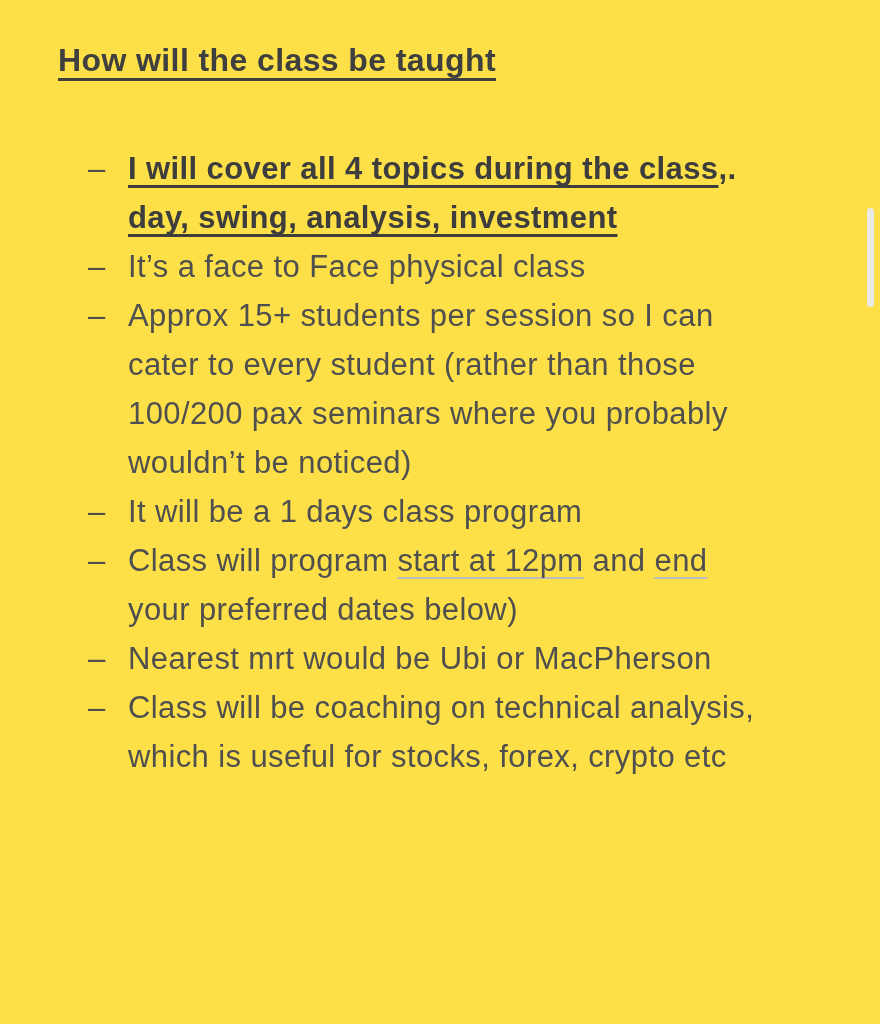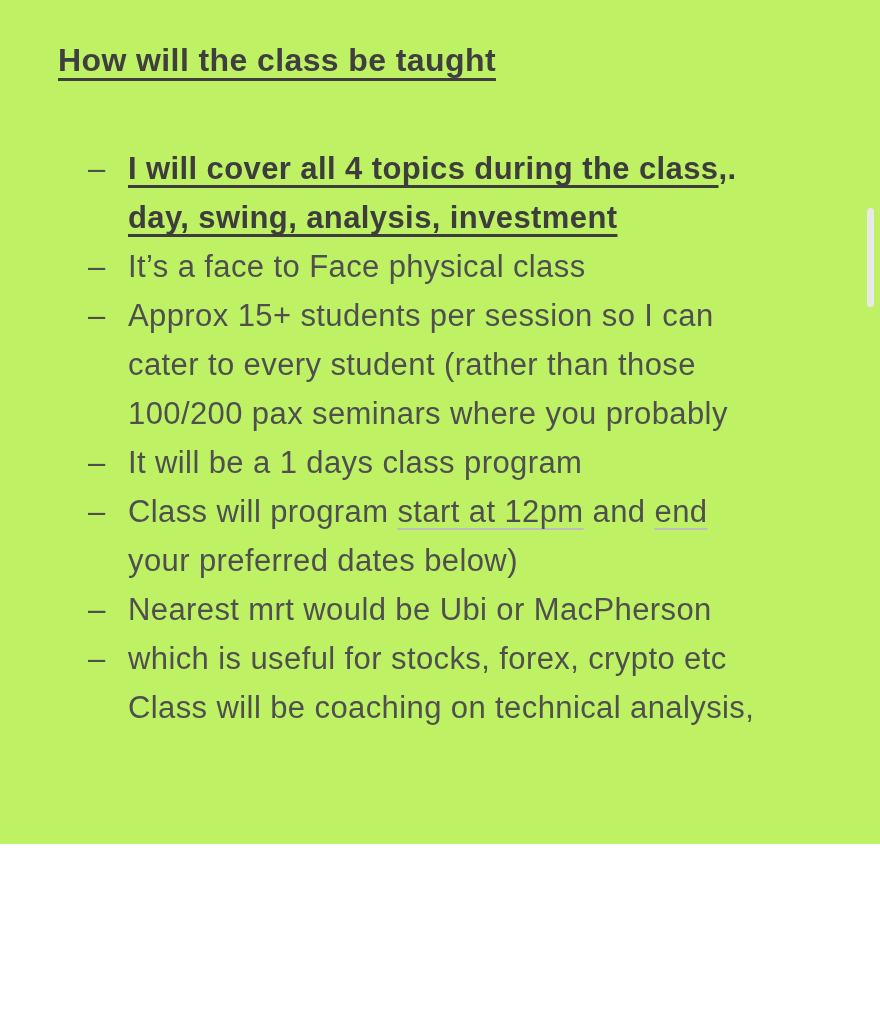--- a/index.html
+++ b/index.html
@@ -1,21 +1,21 @@
 <!DOCTYPE html>
 <html><head>
 <meta charset="utf-8">
 <style>
   * { margin: 0; padding: 0; box-sizing: border-box; }
   html, body { background: #ffffff; }
   .page {
     position: relative;
     width: 880px;
-    height: 844px;
-    background: #bef264;
+    height: 1024px;
+    background: #fde047;
     overflow: hidden;
     font-family: "Liberation Sans", sans-serif;
   }
   .heading {
     position: absolute;
     left: 58px;
     top: 42px;
     font-size: 32px;
     font-weight: 700;
     letter-spacing: 0.4px;
@@ -95,38 +95,39 @@
       </div>
       <div class="item">
         <span class="dash">–</span>
         <div class="line"><span>It’s a face to Face physical class</span></div>
       </div>
       <div class="item">
         <span class="dash">–</span>
         <div class="line"><span>Approx 15+ students per session so I can</span></div>
         <div class="line"><span>cater to every student (rather than those</span></div>
         <div class="line"><span>100/200 pax seminars where you probably</span></div>
+        <div class="line"><span>wouldn’t be noticed)</span></div>
       </div>
       <div class="item">
         <span class="dash">–</span>
         <div class="line"><span>It will be a 1 days class program</span></div>
       </div>
       <div class="item">
         <span class="dash">–</span>
         <div class="line"><span>Class will program </span><span class="u-light">start at 12pm</span><span> and </span><span class="u-light">end</span></div>
         <div class="line"><span>your preferred dates below)</span></div>
       </div>
       <div class="item">
         <span class="dash">–</span>
       </div>
       <div class="item">
         <span class="dash">–</span>
         <div class="line"><span>Nearest mrt would be Ubi or MacPherson</span></div>
       </div>
       <div class="item">
         <span class="dash">–</span>
+        <div class="line"><span>Class will be coaching on technical analysis,</span></div>
         <div class="line"><span>which is useful for stocks, forex, crypto etc</span></div>
-        <div class="line"><span>Class will be coaching on technical analysis,</span></div>
       </div>
     </div>
 
   <div class="scrollbar-thumb"></div>
 </div>
 
 </body></html>

